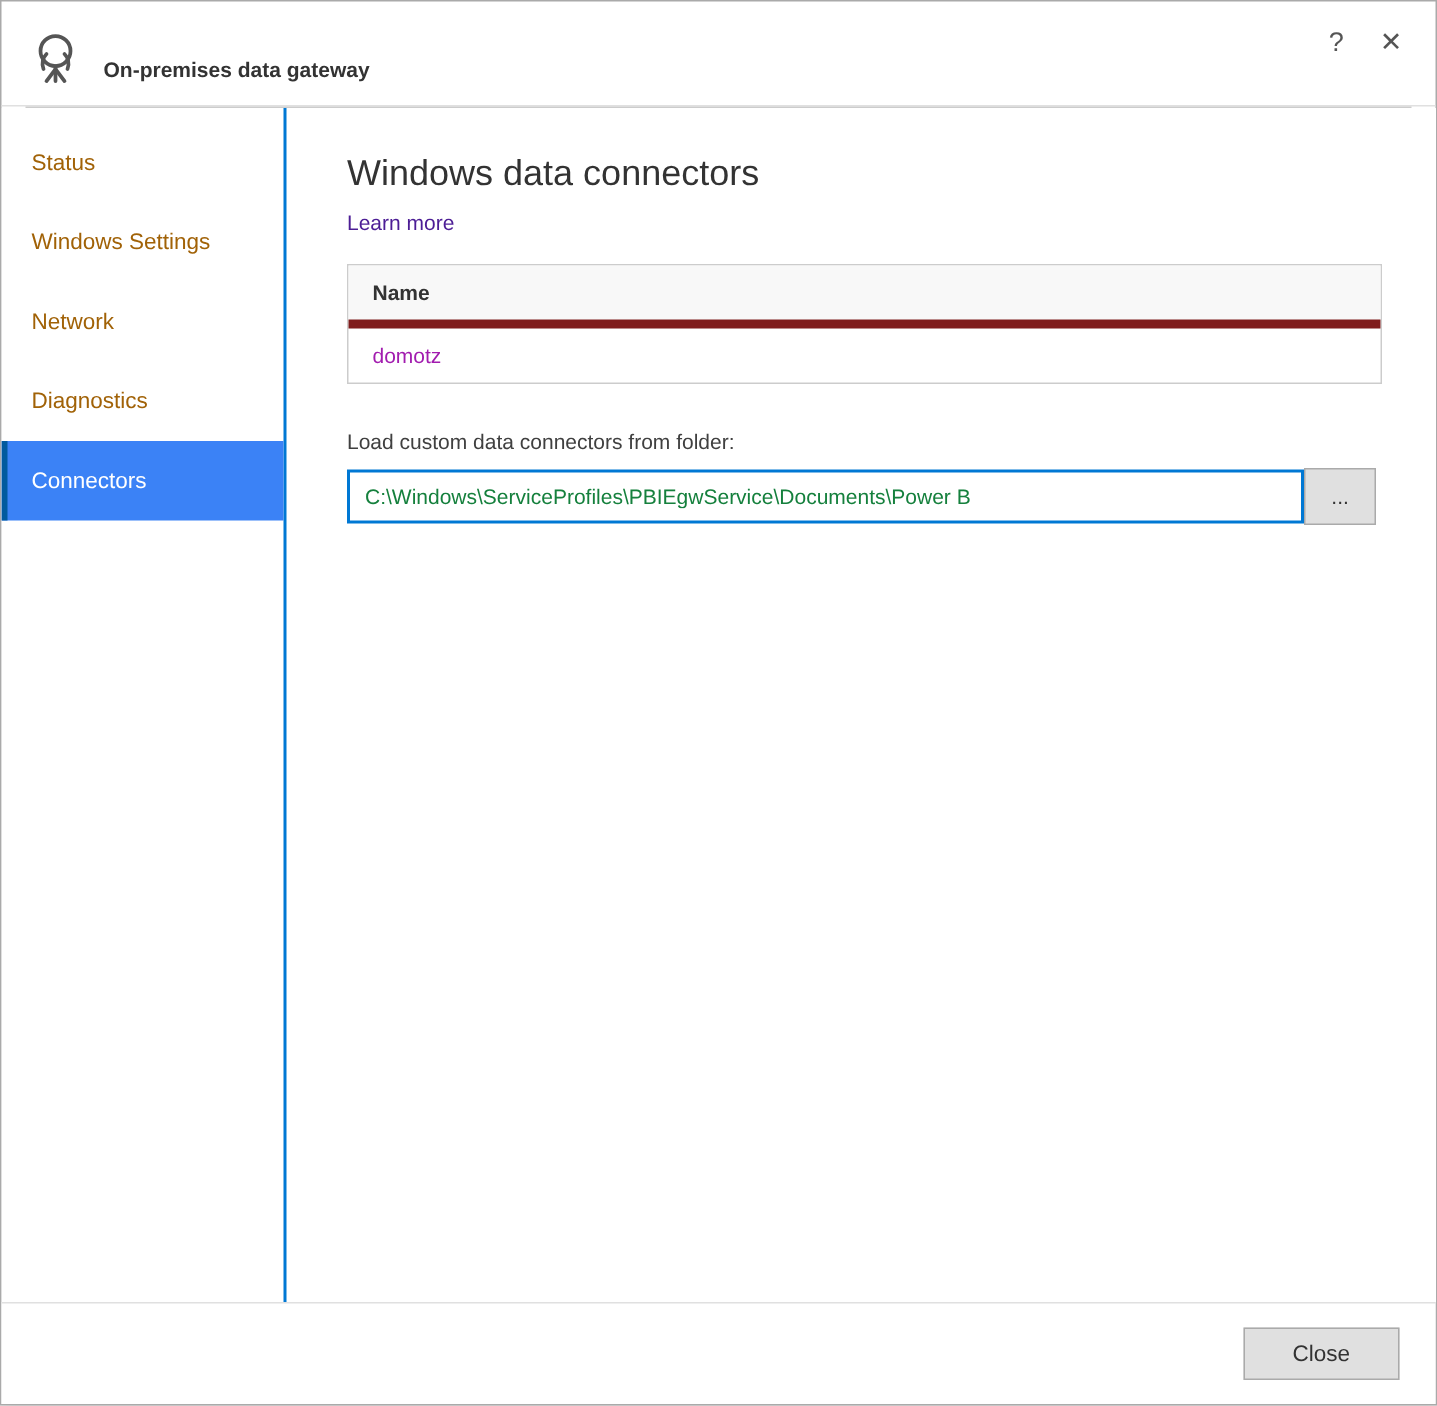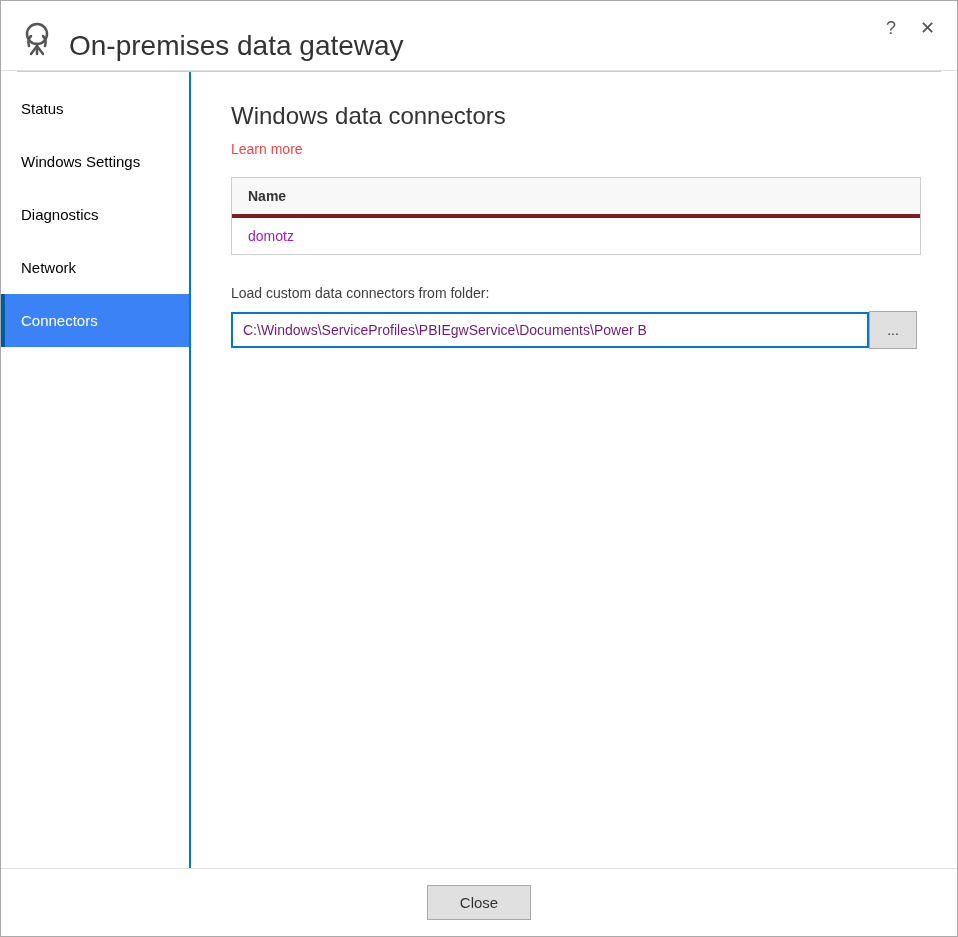--- a/index.html
+++ b/index.html
@@ -37,22 +37,22 @@
     }
 
     .title-bar-icon {
       width: 40px;
       height: 40px;
       margin-right: 12px;
       flex-shrink: 0;
     }
 
     .title-bar-text {
-      font-size: 28px;
-      font-weight: 400;
+      font-size: 14px;
+      font-weight: 700;
       color: #333333;
       flex: 1;
       margin-top: 17px;
     }
 
     .title-bar-controls {
       display: flex;
       align-items: center;
       gap: 12px;
       align-self: flex-start;
@@ -86,21 +86,21 @@
       flex-shrink: 0;
       border-right: 2px solid #0078d4;
       background: #ffffff;
       padding-top: 10px;
     }
 
     .sidebar-item {
       padding: 18px 16px;
       cursor: pointer;
       font-size: 15px;
-      color: #000000;
+      color: #a16207;
       border-left: 4px solid transparent;
     }
 
     .sidebar-item.active {
       background: #3b82f6;
       color: #ffffff;
       border-left: 4px solid #005a9e;
     }
 
     .main-content {
@@ -111,41 +111,41 @@
     }
 
     .page-title {
       font-size: 24px;
       font-weight: 300;
       color: #333333;
       margin-bottom: 10px;
     }
 
     .learn-more-link {
-      color: #ef4444;
+      color: #4c1d95;
       text-decoration: none;
       font-size: 14px;
       cursor: pointer;
       display: inline-block;
       margin-bottom: 20px;
     }
 
     .connector-table {
       border: 1px solid #cccccc;
       width: 690px;
       margin-bottom: 30px;
     }
 
     .connector-table-header {
       background: #f8f8f8;
       padding: 10px 16px;
       font-size: 14px;
       font-weight: 600;
       color: #333333;
-      border-bottom: 4px solid #7f1d1d;
+      border-bottom: 6px solid #7f1d1d;
     }
 
     .connector-table-row {
       padding: 10px 16px;
       font-size: 14px;
       color: #a21caf;
     }
 
     .folder-label {
       font-size: 14px;
@@ -158,39 +158,39 @@
       align-items: center;
       gap: 0;
     }
 
     .folder-input {
       width: 640px;
       padding: 8px 10px;
       font-size: 14px;
       border: 2px solid #0078d4;
       outline: none;
-      color: #701a75;
+      color: #15803d;
     }
 
     .browse-btn {
       width: 48px;
       height: 38px;
       background: #e0e0e0;
       border: 1px solid #aaaaaa;
       cursor: pointer;
       font-size: 14px;
       color: #333333;
       display: flex;
       align-items: center;
       justify-content: center;
     }
 
     .footer {
       display: flex;
-      justify-content: center;
+      justify-content: flex-end;
       padding: 16px 24px;
       border-top: 1px solid #e0e0e0;
       background: #ffffff;
     }
 
     .close-btn {
       padding: 8px 32px;
       background: #e0e0e0;
       border: 1px solid #aaaaaa;
       font-size: 15px;
@@ -224,24 +224,24 @@
   <div class="content-area">
 
     <div class="sidebar">
       <div class="sidebar-item">
         <span>Status</span>
       </div>
       <div class="sidebar-item">
         <span>Windows Settings</span>
       </div>
       <div class="sidebar-item">
+        <span>Network</span>
+      </div>
+      <div class="sidebar-item">
         <span>Diagnostics</span>
-      </div>
-      <div class="sidebar-item">
-        <span>Network</span>
       </div>
       <div class="sidebar-item active">
         <span>Connectors</span>
       </div>
     </div>
 
     <div class="main-content">
       <h1 class="page-title">Windows data connectors</h1>
       <a class="learn-more-link">Learn more</a>
 

